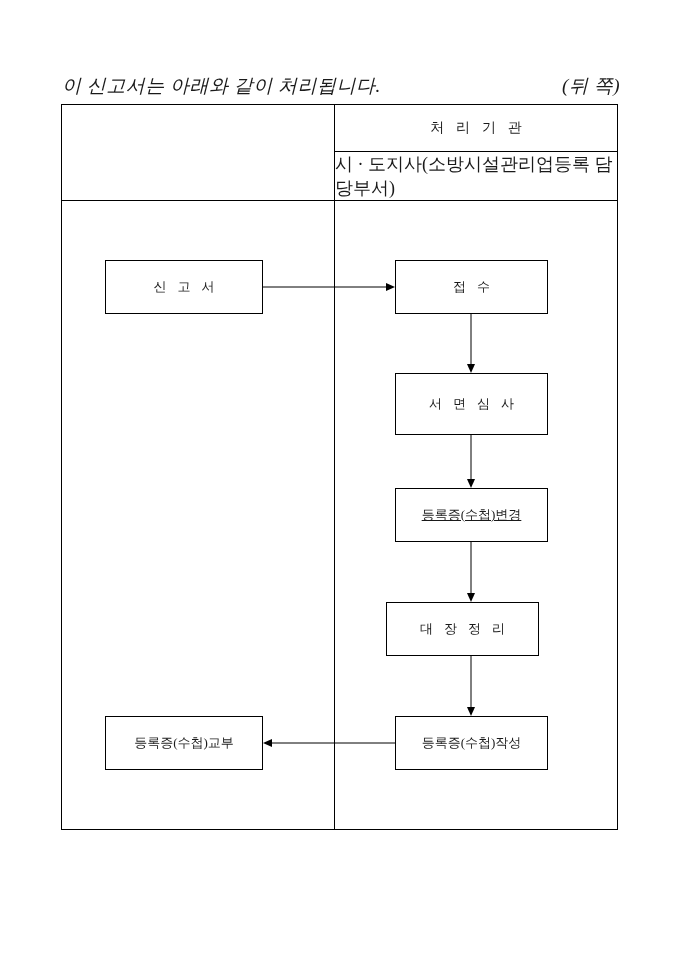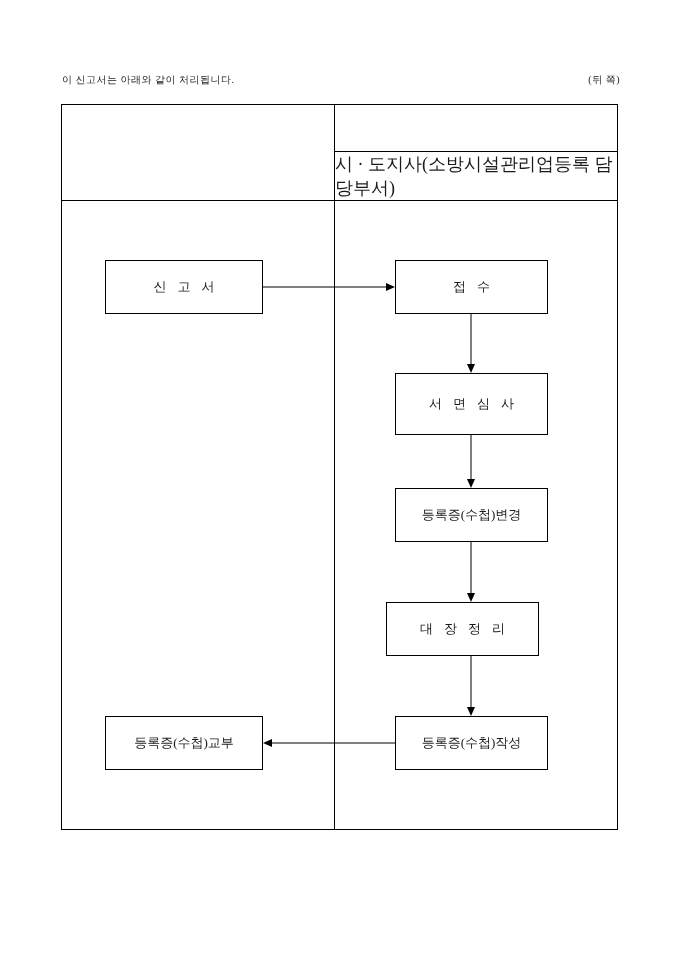--- a/index.html
+++ b/index.html
@@ -16,22 +16,23 @@
     font-family: "Liberation Serif", "DejaVu Serif", serif;
     overflow: hidden;
   }
   .top-row {
     position: absolute;
     left: 62px;
     top: 73px;
     width: 558px;
     display: flex;
     justify-content: space-between;
-    font-size: 10px;
+    font-size: 19px;
     letter-spacing: 0.5px;
+    font-style: italic;
   }
   .ptable {
     position: absolute;
     left: 61px;
     top: 104px;
     width: 557px;
     height: 726px;
     border: 1px solid #000;
     box-sizing: border-box;
   }
@@ -101,21 +102,21 @@
     align-items: center;
     justify-content: center;
     font-size: 13px;
     word-spacing: 0.6em;
     box-sizing: border-box;
   }
   .report  { left: 43px;  top: 155px; width: 158px; height: 54px; }
   .deliver { left: 43px;  top: 611px; width: 158px; height: 54px; }
   .receipt { left: 333px; top: 155px; width: 153px; height: 54px; }
   .review  { left: 333px; top: 268px; width: 153px; height: 62px; }
-  .change  { left: 333px; top: 383px; width: 153px; height: 54px; }
+  .change  { left: 333px; top: 383px; width: 153px; height: 54px; text-decoration: underline; }
   .ledger  { left: 324px; top: 497px; width: 153px; height: 54px; }
   .issue   { left: 333px; top: 611px; width: 153px; height: 54px; }
   .arrows {
     position: absolute;
     left: 0;
     top: 0;
     width: 555px;
     height: 724px;
     pointer-events: none;
   }
@@ -126,20 +127,21 @@
 <div class="page">
 
   <div class="top-row">
     <span>이 신고서는 아래와 같이 처리됩니다.</span>
     <span>(뒤 쪽)</span>
   </div>
 
   <div class="ptable">
 
     <div class="divider-v"></div>
+    <div class="agency-header">처 리 기 관</div>
     <div class="line agency-line"></div>
     <div class="agency-subheader">시 · 도지사(소방시설관리업등록 담당부서)</div>
     <div class="line header-bottom"></div>
 
     <svg class="arrows" viewBox="0 0 555 724" xmlns="http://www.w3.org/2000/svg">
       <g>
         <line x1="201" y1="182" x2="324" y2="182" stroke="#000" stroke-width="1"></line>
         <polygon points="333,182 324,178 324,186" fill="#000"></polygon>
       </g>
       <g>

